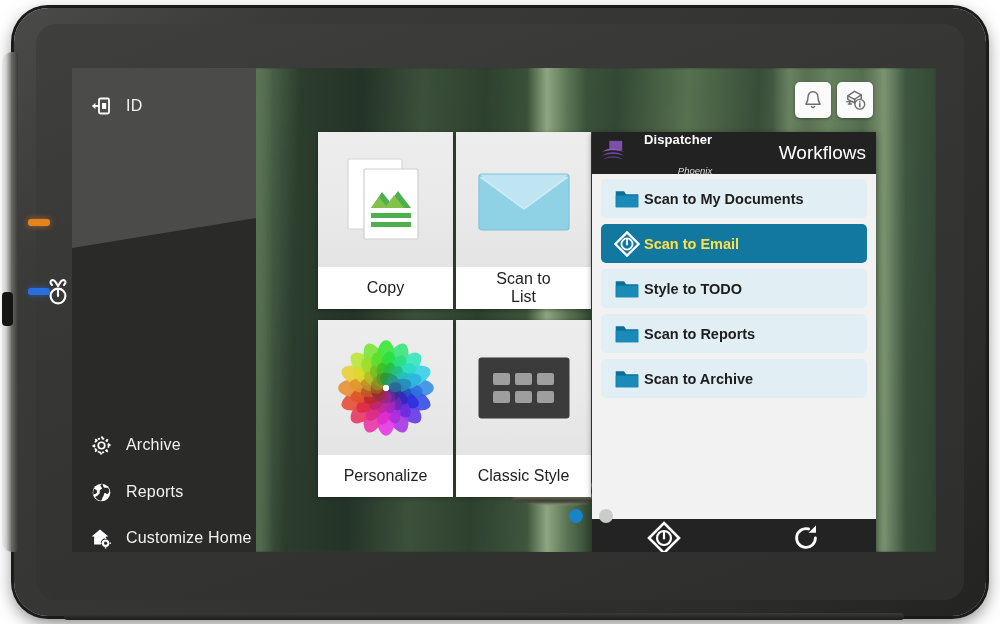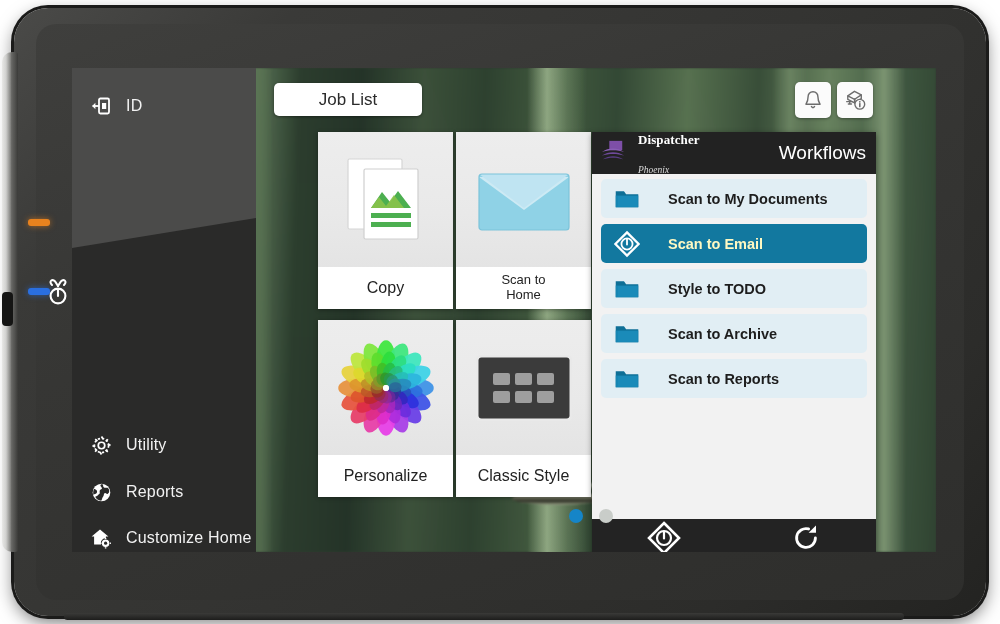--- a/index.html
+++ b/index.html
@@ -97,40 +97,40 @@
   }
   .ti-bell{left:723px;}
   .ti-mfp{left:765px;}
 
   
   .tile{position:absolute;width:135px;height:177px;background:#ffffff;box-shadow:0 1px 4px rgba(0,0,0,.35);}
   .tile .art{height:135px;background:linear-gradient(180deg,#ededed 0%,#e9e9e9 60%,#e4e4e4 100%);
     display:flex;align-items:center;justify-content:center;overflow:hidden;}
   .tile .cap{height:42px;display:flex;align-items:center;justify-content:center;text-align:center;
     font-size:16px;color:#222;line-height:1.12;padding:0 4px;box-sizing:border-box;}
-  .tile .cap.two{font-size:13px;}
+  .tile .cap.two{font-size:16px;}
   .t1{left:246px;top:64px;}
   .t2{left:384px;top:64px;}
   .t3{left:246px;top:252px;}
   .t4{left:384px;top:252px;}
 
   
   .wf{position:absolute;left:520px;top:64px;width:284px;height:428px;background:#f1f1f1;
       box-shadow:0 2px 6px rgba(0,0,0,.45);}
   .wf-head{height:42px;background:#222222;display:flex;align-items:center;justify-content:space-between;padding:0 10px 0 8px;box-sizing:border-box;}
-  .wf-brand{display:flex;align-items:center;gap:12px;font-family:Liberation Serif, serif;}
+  .wf-brand{display:flex;align-items:center;gap:18px;}
   .wf-brand .btxt{line-height:1.0;}
   .wf-brand .b1{color:#ffffff;font-size:13px;font-weight:bold;letter-spacing:.1px;}
-  .wf-brand .b2{color:#dcdcdc;font-size:9.5px;font-style:italic;text-align:left;display:block;margin-top:19px;}
+  .wf-brand .b2{color:#dcdcdc;font-size:9.5px;font-style:italic;text-align:right;display:block;margin-top:19px;}
   .wf-title{color:#ffffff;font-size:19px;font-weight:normal;}
   .wf-list{height:345px;background:#f2f2f2;padding:5px 9px 0 9px;box-sizing:border-box;}
-  .wf-row{height:39px;margin-bottom:6px;border-radius:5px;background:#e1eef4;display:flex;align-items:center;gap:28px;padding-left:13px;box-sizing:border-box;}
+  .wf-row{height:39px;margin-bottom:6px;border-radius:5px;background:#e1eef4;display:flex;align-items:center;gap:4px;padding-left:13px;box-sizing:border-box;}
   .wf-row.sel{background:#12789f;}
   .wf-row .wtxt{font-size:14.5px;font-weight:bold;color:#1d1d1d;}
-  .wf-row.sel .wtxt{color:#fef9c3;}
+  .wf-row.sel .wtxt{color:#fde047;}
   .wf-foot{height:41px;background:#232323;display:flex;align-items:center;justify-content:space-around;}
 
   
   .dots{position:absolute;left:497px;top:441px;display:flex;gap:16px;}
   .dot{width:14px;height:14px;border-radius:50%;background:#c9cdc9;}
   .dot.on{background:#1585c8;}
 </style>
 </head>
 <body>
 
@@ -188,21 +188,21 @@
         <span class="ico">
           <svg width="23" height="23" viewBox="0 0 24 24">
             <g fill="none" stroke="#fff" stroke-width="1.8">
               <circle cx="12" cy="12" r="3.4"></circle>
               <path d="M12 2.6 L13.6 5.2 M12 21.4 L10.4 18.8 M21.4 12 L18.8 10.4 M2.6 12 L5.2 13.6
                        M18.6 5.4 L16.7 7.8 M5.4 18.6 L7.3 16.2 M18.6 18.6 L16.2 16.7 M5.4 5.4 L7.8 7.3"></path>
               <circle cx="12" cy="12" r="7.4" stroke-dasharray="2.3 2.1"></circle>
             </g>
           </svg>
         </span>
-        <span class="lbl">Utility</span>
+        <span class="lbl">Archive</span>
       </div>
 
       <div class="side-row" style="top:404px">
         <span class="ico">
           <svg width="23" height="23" viewBox="0 0 24 24">
             <circle cx="12" cy="12" r="9.2" fill="#fff"></circle>
             <g fill="#2a2a29">
               <path d="M4.4 8.2 C6.6 8.9,8 10.4,7.2 12.2 C6.5 13.8,4.3 13.2,3.6 14.6 C3.0 11.9,3.4 9.8,4.4 8.2 Z"></path>
               <path d="M12.8 3.2 C14.4 4.4,13.2 6.1,14.6 6.8 C16.1 7.6,17.6 6.3,18.8 7.4 C20.6 9.2,20.4 12.4,18.6 13.4 C17.1 14.2,16.9 12.2,15.6 12.6 C14.1 13.0,14.8 15.3,13.6 16.4 C12.4 17.5,12.8 19.5,11.6 20.7 C8.8 20.4,6.4 18.4,5.4 16.4 C7.4 16.2,8.2 14.6,9.6 13.6 C10.9 12.7,9.6 11.2,10.2 9.8 C10.8 8.4,12.9 8.8,12.4 7.2 C12.0 5.9,10.6 5.6,10.9 4.1 C11.5 3.6,12.1 3.3,12.8 3.2 Z"></path>
             </g>
@@ -219,23 +219,20 @@
             <circle cx="16.6" cy="17.2" r="1.6" fill="#2a2a29"></circle>
             <g stroke="#fff" stroke-width="1.5">
               <path d="M16.6 11.9 V13.1 M16.6 21.3 V22.4 M11.3 17.2 H12.5 M20.7 17.2 H21.9"></path>
             </g>
           </svg>
         </span>
         <span class="lbl">Customize Home s</span>
       </div>
     </div>
 
-    <div class="joblist">
-      <span>Job List</span>
-    </div>
 
     <div class="topicon ti-bell">
       <svg width="22" height="22" viewBox="0 0 24 24">
         <g fill="none" stroke="#6d6d6d" stroke-width="1.55" stroke-linejoin="round">
           <path d="M12 3.0 C8.6 3.0,6.6 5.4,6.6 8.6 C6.6 13.2,4.9 15.4,4.3 16.6 H19.7 C19.1 15.4,17.4 13.2,17.4 8.6 C17.4 5.4,15.4 3.0,12 3.0 Z"></path>
           <path d="M10.1 18.6 C10.5 19.8,11.2 20.4,12 20.4 C12.8 20.4,13.5 19.8,13.9 18.6"></path>
         </g>
       </svg>
     </div>
 
@@ -276,21 +273,21 @@
         <svg width="106" height="80" viewBox="0 0 106 80">
           <rect x="8" y="14" width="90" height="56" rx="3" fill="#8fd2e6"></rect>
           <path d="M8 17 L53 50 L98 17 Z" fill="#cdeaf4"></path>
           <path d="M8 14 H98 L53 48 Z" fill="#bfe4f2"></path>
           <rect x="8" y="14" width="90" height="56" rx="3" fill="none" stroke="#7cc3da" stroke-width="1.2"></rect>
         </svg>
       </div>
       <div class="cap two">
         <span>
           <span>Scan to</span><br>
-          <span>Home</span>
+          <span>List</span>
         </span>
       </div>
     </div>
 
     <div class="tile t4">
       <div class="art">
         <svg width="104" height="74" viewBox="0 0 104 74">
           <rect x="4" y="4" width="96" height="66" rx="4" fill="#e9e9e9"></rect>
           <rect x="6.5" y="6.5" width="91" height="61" rx="3" fill="#3b3b3b"></rect>
           <g fill="#9e9e9e">
@@ -436,32 +433,32 @@
         </div>
 
         <div class="wf-row">
           <span class="ico">
             <svg width="28" height="24" viewBox="0 0 30 26">
               <path d="M2 4 H11.5 L14 7.5 H28 V22.5 H2 Z" fill="#0e6f96"></path>
               <path d="M2 9 H28 V22.5 H2 Z" fill="#1786b3"></path>
               <path d="M4.4 9.6 H27 V22 H4.4 Z" fill="#1e8fbd" opacity=".55"></path>
             </svg>
           </span>
-          <span class="wtxt">Scan to Archive</span>
+          <span class="wtxt">Scan to Reports</span>
         </div>
 
         <div class="wf-row">
           <span class="ico">
             <svg width="28" height="24" viewBox="0 0 30 26">
               <path d="M2 4 H11.5 L14 7.5 H28 V22.5 H2 Z" fill="#0e6f96"></path>
               <path d="M2 9 H28 V22.5 H2 Z" fill="#1786b3"></path>
               <path d="M4.4 9.6 H27 V22 H4.4 Z" fill="#1e8fbd" opacity=".55"></path>
             </svg>
           </span>
-          <span class="wtxt">Scan to Reports</span>
+          <span class="wtxt">Scan to Archive</span>
         </div>
       </div>
 
       <div class="wf-foot">
         <span>
           <svg width="34" height="34" viewBox="0 0 34 34">
             <path d="M17 2 L32 17 L17 32 L2 17 Z" fill="none" stroke="#ffffff" stroke-width="2.6"></path>
             <circle cx="17" cy="17" r="7" fill="none" stroke="#ffffff" stroke-width="2.2"></circle>
             <path d="M17 10.6 V17.4" stroke="#ffffff" stroke-width="2.2" stroke-linecap="round"></path>
           </svg>

